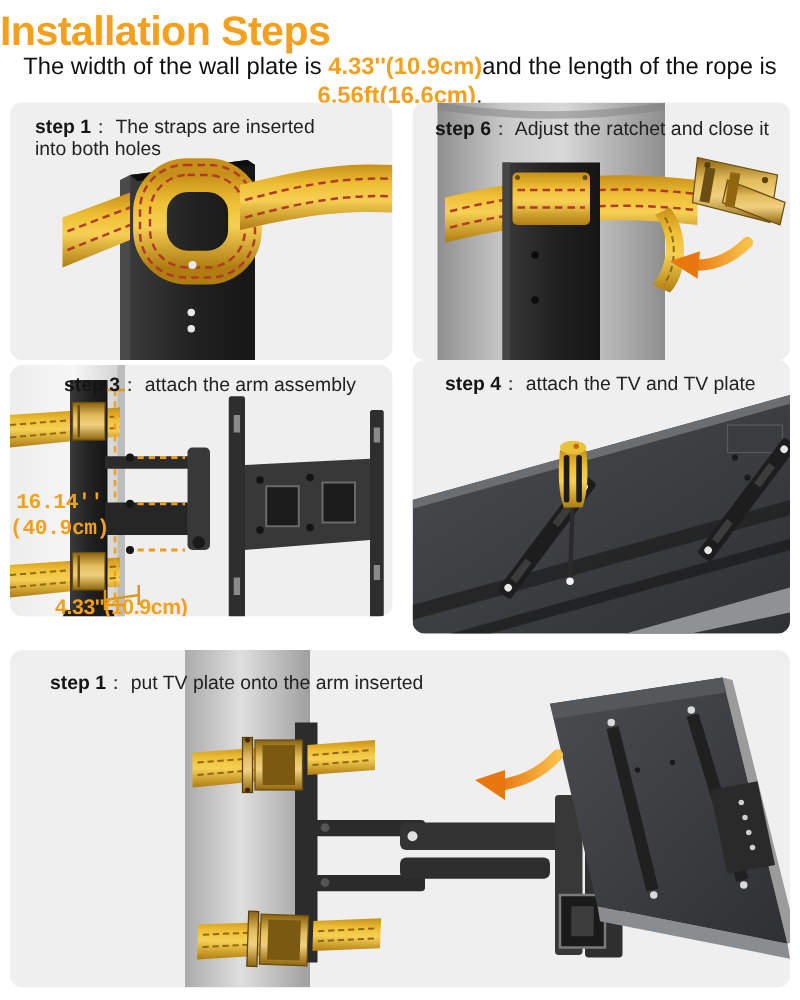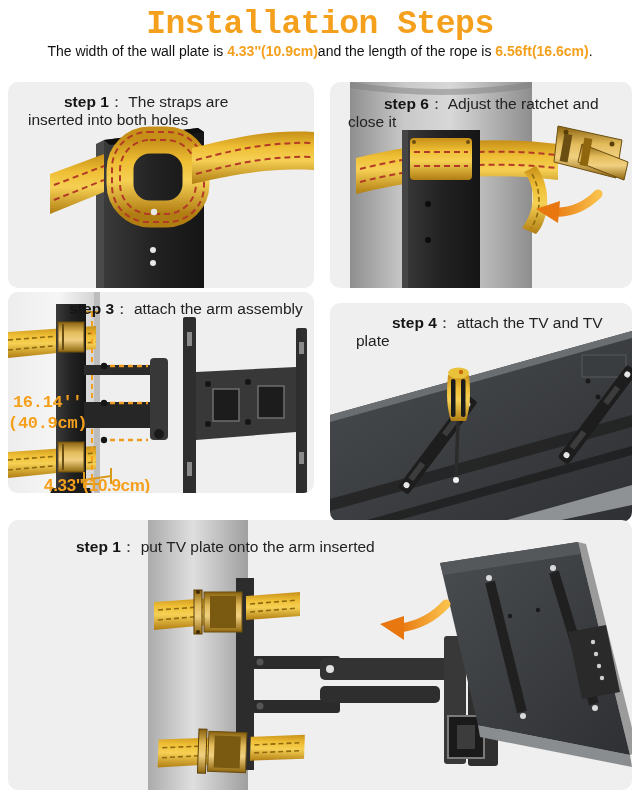--- a/index.html
+++ b/index.html
@@ -2,41 +2,41 @@
 <html><head>
 <meta charset="utf-8">
 <style>
   * { margin:0; padding:0; box-sizing:border-box; }
   html,body { background:#ffffff; }
   .page {
     position:relative; width:640px; height:800px; background:#ffffff;
     font-family:"Liberation Sans", sans-serif; overflow:hidden;
   }
   .title {
-    position:absolute; top:6px; left:0; width:640px; text-align:center;
-    font-size:33px; font-weight:bold; letter-spacing:-0.5px; color:#F5A01D;font-family:Liberation Mono, monospace;
+    position:absolute; top:6px; left:0; width:640px; text-align:left;
+    font-size:33px; font-weight:bold; letter-spacing:-0.5px; color:#F5A01D;
   }
   .subtitle {
     position:absolute; top:43px; left:0; width:640px; text-align:center;
-    font-size:14px; line-height:1.2; color:#101010;
+    font-size:19px; line-height:1.2; color:#101010;
   }
   .subtitle .accent { color:#F5A01D; font-weight:bold; }
   .panel {
     position:absolute; background:#EFEFEF; border-radius:10px; overflow:hidden;
   }
   #panel-1 { left:8px;   top:82px;  width:306px; height:206px; }
   #panel-2 { left:330px; top:82px;  width:302px; height:206px; }
   #panel-3 { left:8px;   top:292px; width:306px; height:201px;text-align:center; }
-  #panel-4 { left:330px; top:303px; width:302px; height:219px; }
+  #panel-4 { left:330px; top:288px; width:302px; height:219px; }
   #panel-5 { left:8px;   top:520px; width:624px; height:270px; }
   .panel svg { position:absolute; left:0; top:0; }
   .step-header {
     position:absolute; z-index:5; font-size:15.5px; line-height:1.15; color:#222;
   }
-  .step-label { font-weight:bold; color:#151515;margin-left:36px; }
+  .step-label { font-weight:bold; color:#151515; }
   .step-colon { color:#333; }
   #panel-1 .step-header { left:20px; top:11px; width:240px; }
   #panel-2 .step-header { left:18px; top:13px; width:280px; }
   #panel-3 .step-header { left:20px; top:8px;  width:280px; }
   #panel-4 .step-header { left:26px; top:11px; width:276px; }
   #panel-5 .step-header { left:32px; top:18px; width:560px; }
   .measure {
     position:absolute; z-index:6; color:#F5A01D; font-weight:bold;
     font-size:17px; line-height:1.25; letter-spacing:-0.3px;
   }

